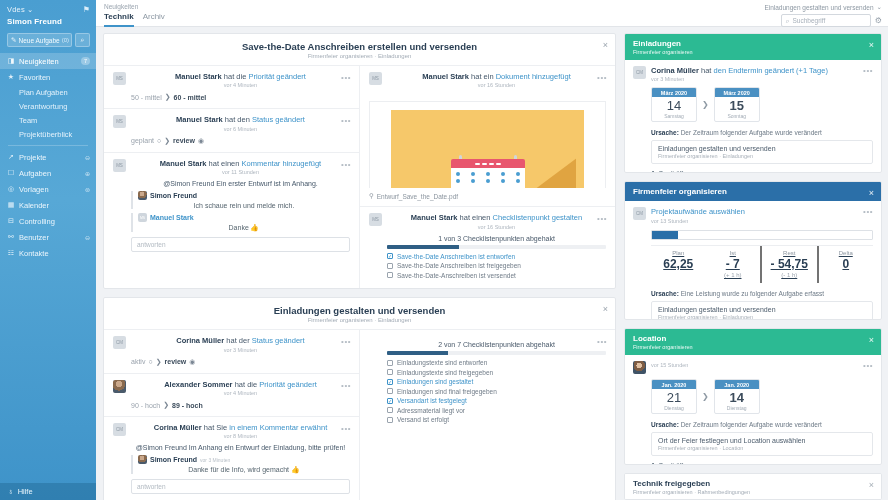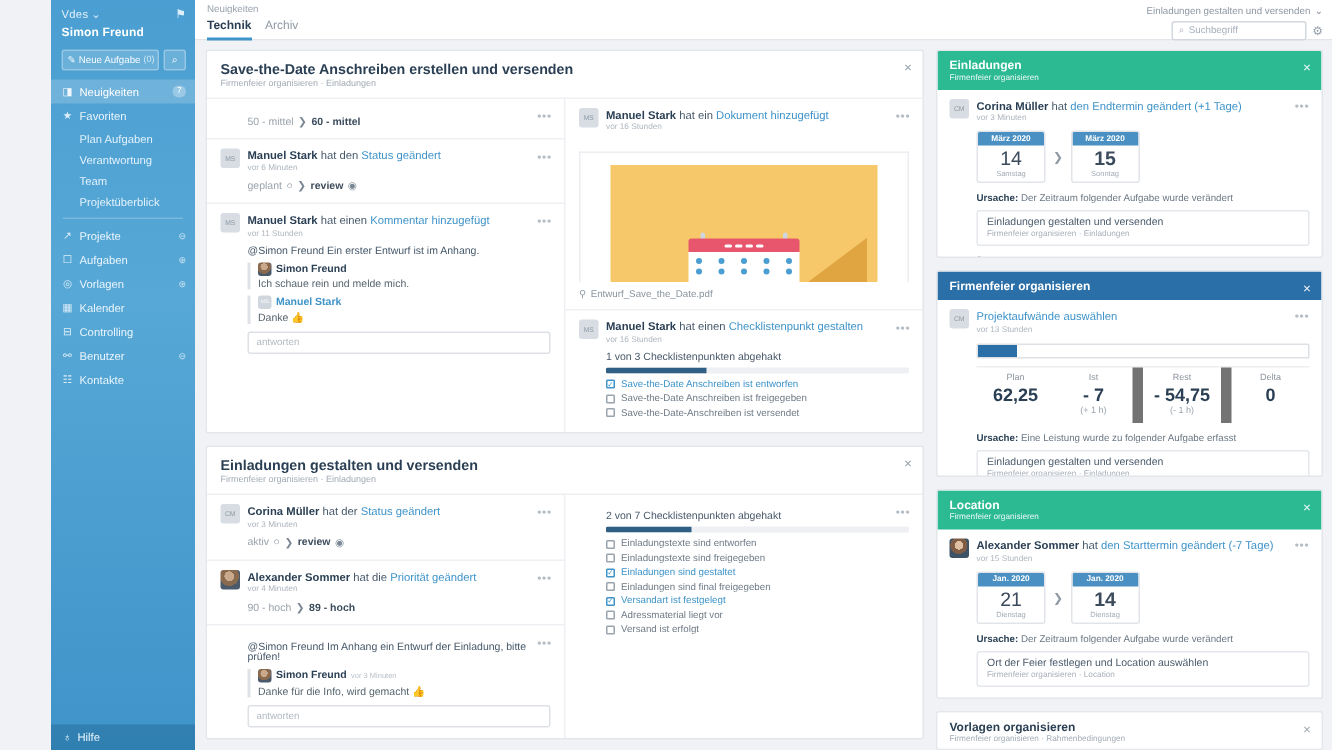--- a/index.html
+++ b/index.html
@@ -4,21 +4,21 @@
 <style>
   * { box-sizing: border-box; margin: 0; padding: 0; }
   html, body {
     width: 888px; height: 500px;
     font-family: "Liberation Sans", sans-serif;
     font-size: 11px;
     color: #2a3f54;
     background: #f0f2f5;
     overflow: hidden;
   }
-  #app { display: flex; width: 888px; height: 500px; padding-left: 34px; }
+  #app { display: flex; width: 888px; height: 500px; }
 
   
   #sidebar {
     width: 96px; height: 500px; flex: 0 0 96px;
     background: linear-gradient(180deg,#4a9ed1 0%, #57a8d6 40%, #3e93c9 100%);
     color: #fff; position: relative;
     display: flex; flex-direction: column;
   }
   .sb-top { padding: 5px 6px 0 7px; }
   .sb-brandrow { display:flex; align-items:center; justify-content:space-between; }
@@ -69,21 +69,21 @@
   .tb-right { margin-left:auto; padding: 3px 6px 0 0; text-align:right; }
   .tb-ctx { font-size:6.5px; color:#8d98a3; display:flex; align-items:center; gap:3px; justify-content:flex-end;}
   .tb-searchrow { display:flex; align-items:center; gap:4px; margin-top:3px; justify-content:flex-end;}
   .tb-search {
     width:90px; height:13px; border:1px solid #d3d8de; border-radius:2px; background:#fff;
     display:flex; align-items:center; gap:3px; padding:0 4px; font-size:6.5px; color:#a7b0ba;
   }
   .tb-gear { font-size:8px; color:#98a2ac; }
 
   #content { flex:1; display:flex; gap:8px; padding: 6px 6px 0 7px; overflow:hidden; }
-  #feed { flex:1; display:flex; flex-direction:column; gap:8px; overflow:hidden;}
+  #feed { flex:1; display:flex; flex-direction:column; gap:8px; overflow:hidden;text-align:center;}
   #panels { width: 258px; flex:0 0 258px; display:flex; flex-direction:column; gap:8px; overflow:hidden;justify-content:center;}
 
   
   .card { background:#fff; border:1px solid #e3e6ea; border-radius:2px; position:relative; }
   .card-head { padding: 7px 9px 6px 9px; position:relative; }
   .card-title { font-size: 9.5px; font-weight:bold; color:#2a3f54; }
   .card-sub { font-size: 6px; color:#a3acb6; margin-top:1px; }
   .card-x { position:absolute; right:7px; top:6px; font-size:9px; color:#9aa4ae; }
   .card-cols { display:flex; }
   .card-col { flex:1; min-width:0; }
@@ -167,22 +167,22 @@
   .cause { font-size:6.5px; color:#6b7885; margin: 7px 0 0 18px; }
   .cause b { color:#2a3f54; }
   .taskbox { border:1px solid #e4e7eb; border-radius:2px; padding:4px 6px; margin: 4px 0 0 18px; }
   .taskbox .t { font-size:7px; color:#4b5b6b; }
   .taskbox .s { font-size:5.5px; color:#a8b0b9; margin-top:1px; }
   .openlink { font-size:6.5px; color:#4f6270; margin: 6px 0 0 18px; }
 
   .effbar { height:10px; border:1px solid #dde1e6; border-radius:1px; margin: 6px 0 0 18px; overflow:hidden; background:#fff;}
   .effbar i { display:block; height:100%; background:#2b6fa8; }
   .eff { display:flex; margin: 5px 0 0 18px; border-top:1px solid #eceef1; }
-  .eff > div { flex:1; text-align:center; padding: 4px 2px 5px 2px; }
-  .eff > div + div.sep { border-left:7px solid #737373; }
+  .eff > div { flex:1; text-align:center; padding: 4px 2px 5px 2px; text-decoration: underline; }
+  .eff > div + div.sep { border-left:2px solid #737373; }
   .eff .k { font-size:6px; color:#8b959f; }
   .eff .v { font-size:12px; font-weight:bold; color:#2a3f54; margin-top:1px;}
   .eff .n { font-size:6px; color:#9aa3ad; margin-top:1px;}
 </style>
 </head>
 <body>
 
 <div id="app">
 
   <aside id="sidebar">
@@ -304,20 +304,31 @@
           <div class="card-head">
             <div class="card-title">Save-the-Date Anschreiben erstellen und versenden</div>
             <div class="card-sub">Firmenfeier organisieren · Einladungen</div>
             <div class="card-x">×</div>
           </div>
           <div class="card-cols">
             <div class="card-col">
 
               <div class="ev">
                 <div class="ev-dots">•••</div>
+                <div class="ev-head">
+                  <div class="av">MS</div>
+                  <div class="ev-txt">
+                    <div class="ev-line">
+                      <b>Manuel Stark</b>
+                      <span>hat die</span>
+                      <a href="#">Priorität geändert</a>
+                    </div>
+                    <div class="ev-time">vor 4 Minuten</div>
+                  </div>
+                </div>
                 <div class="ev-body">
                   <div class="chg">
                     <span class="dim">50 - mittel</span>
                     <span>❯</span>
                     <b>60 - mittel</b>
                   </div>
                 </div>
               </div>
 
               <div class="ev">
@@ -519,20 +530,31 @@
                   <div class="chg">
                     <span class="dim">90 - hoch</span>
                     <span>❯</span>
                     <b>89 - hoch</b>
                   </div>
                 </div>
               </div>
 
               <div class="ev">
                 <div class="ev-dots">•••</div>
+                <div class="ev-head">
+                  <div class="av">CM</div>
+                  <div class="ev-txt">
+                    <div class="ev-line">
+                      <b>Corina Müller</b>
+                      <span>hat Sie</span>
+                      <a href="#">in einem Kommentar erwähnt</a>
+                    </div>
+                    <div class="ev-time">vor 8 Minuten</div>
+                  </div>
+                </div>
                 <div class="ev-body">
                   <div class="cm-mention">
                     <span>@Simon Freund</span><span> Im Anhang ein Entwurf der Einladung, bitte prüfen!</span>
                   </div>
                   <div class="reply">
                     <div class="reply-head">
                       <span class="reply-av ph"></span>
                       <span class="reply-name">Simon Freund</span>
                       <span class="reply-time">vor 3 Minuten</span>
                     </div>
@@ -689,25 +711,20 @@
           <div class="p-head green">
             <div class="p-title">Location</div>
             <div class="p-sub">Firmenfeier organisieren</div>
             <div class="p-x">×</div>
           </div>
           <div class="p-body">
             <div class="ev-head" style="position:relative;">
               <div class="ev-dots" style="top:0;right:0;">•••</div>
               <div class="av photo2"></div>
               <div class="ev-txt">
-                <div class="ev-line">
-                  <b>Alexander Sommer</b>
-                  <span>hat</span>
-                  <a href="#">den Starttermin geändert (-7 Tage)</a>
-                </div>
                 <div class="ev-time">vor 15 Stunden</div>
               </div>
             </div>
             <div class="dates">
               <div class="dcard">
                 <div class="m">Jan. 2020</div>
                 <div class="d">21</div>
                 <div class="w">Dienstag</div>
               </div>
               <span class="darrow">❯</span>
@@ -724,21 +741,21 @@
             <div class="taskbox">
               <div class="t">Ort der Feier festlegen und Location auswählen</div>
               <div class="s">Firmenfeier organisieren · Location</div>
             </div>
             <div class="openlink">❯ Gantt öffnen</div>
           </div>
         </section>
 
         <section class="panel">
           <div class="p-head plain">
-            <div class="p-title">Vorlagen organisieren</div>
+            <div class="p-title">Technik freigegeben</div>
             <div class="p-sub">Firmenfeier organisieren · Rahmenbedingungen</div>
             <div class="p-x">×</div>
           </div>
         </section>
       </aside>
     </div>
   </div>
 </div>
 
 </body></html>

